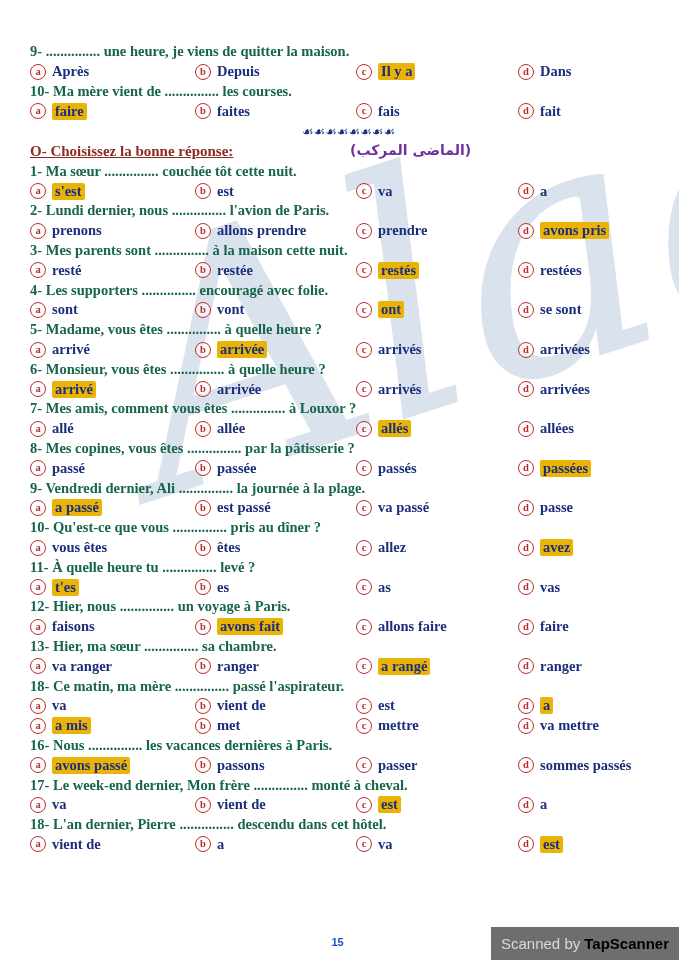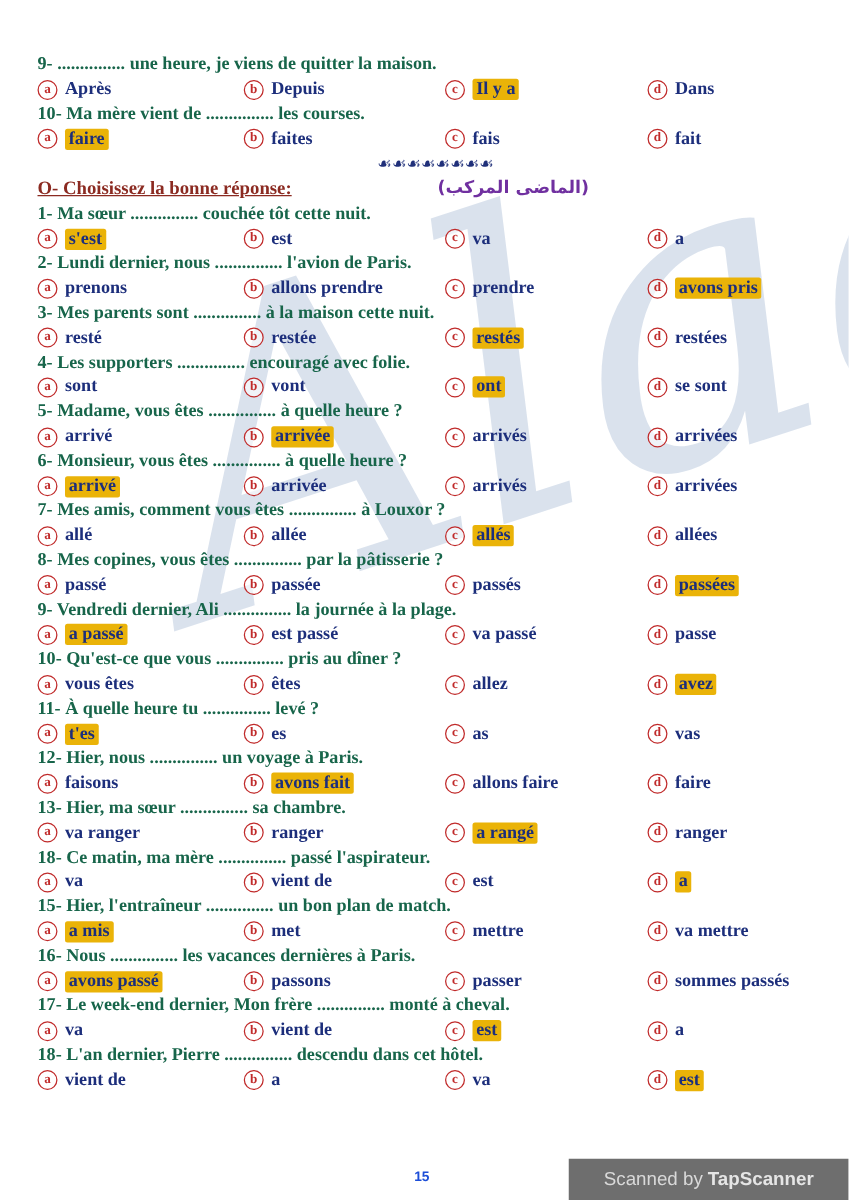--- a/index.html
+++ b/index.html
@@ -46,27 +46,27 @@
     position:absolute; left:320px; top:1px; direction:rtl;
     color:#7030a0; font-weight:bold; font-size:14px;
     font-family:"DejaVu Sans", sans-serif; white-space:nowrap;text-align:center;
   }
   .page-number {
     position:absolute; z-index:2; bottom:12px; left:0; right:4px;
     text-align:center; color:#1d4ed8; font-size:11px; font-weight:bold;
     font-family:"Liberation Sans", sans-serif;
   }
   .scan-badge {
-    position:absolute; z-index:3; right:0; bottom:0; width:224px; height:33px;
+    position:absolute; z-index:3; right:0; bottom:0; width:188px; height:33px;
     background:#6e6e6e; display:flex; align-items:center; justify-content:center;
     gap:4px; font-family:"Liberation Sans", sans-serif; font-size:15px;
     color:#d9d9d9;
     margin-top:20px;
   }
-  .scan-badge b { color:#e5e5e5; }
+  .scan-badge b { color:#000000; }
 </style>
 </head>
 <body>
 
 <div class="page">
 
   <div class="watermark">Alaa</div>
 
   <div class="content">
 
@@ -426,21 +426,20 @@
         <span class="opt-text">est</span>
       </div>
       <div class="opt">
         <span class="badge">d</span>
         <span class="opt-text hl">a</span>
       </div>
     </div>
   </div>
 
   <div class="q-block">
-    <div class="q-text">15- Hier, l'entraîneur ............... un bon plan de match.</div>
     <div class="opts">
       <div class="opt">
         <span class="badge">a</span>
         <span class="opt-text hl">a mis</span>
       </div>
       <div class="opt">
         <span class="badge">b</span>
         <span class="opt-text">met</span>
       </div>
       <div class="opt">

